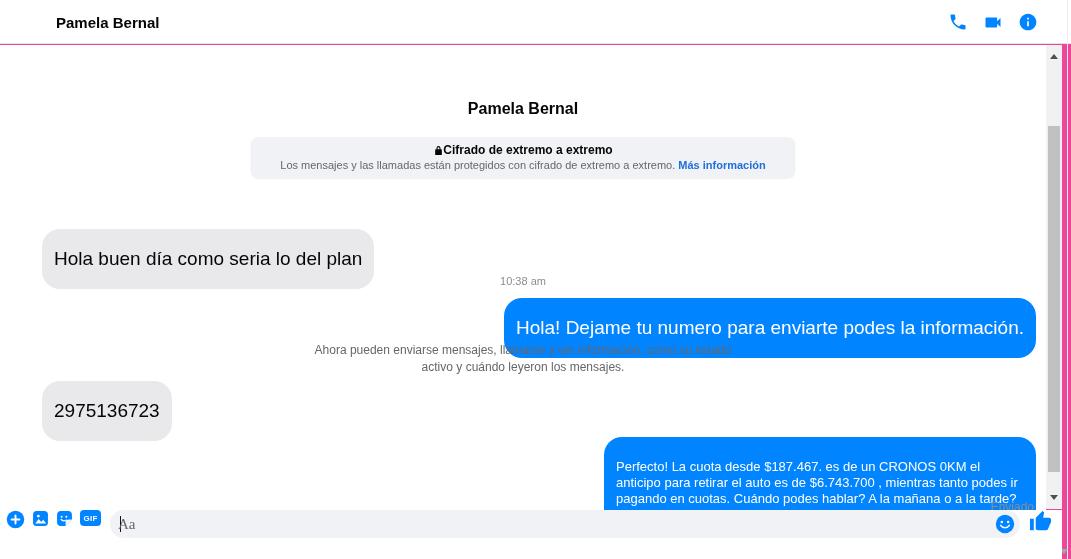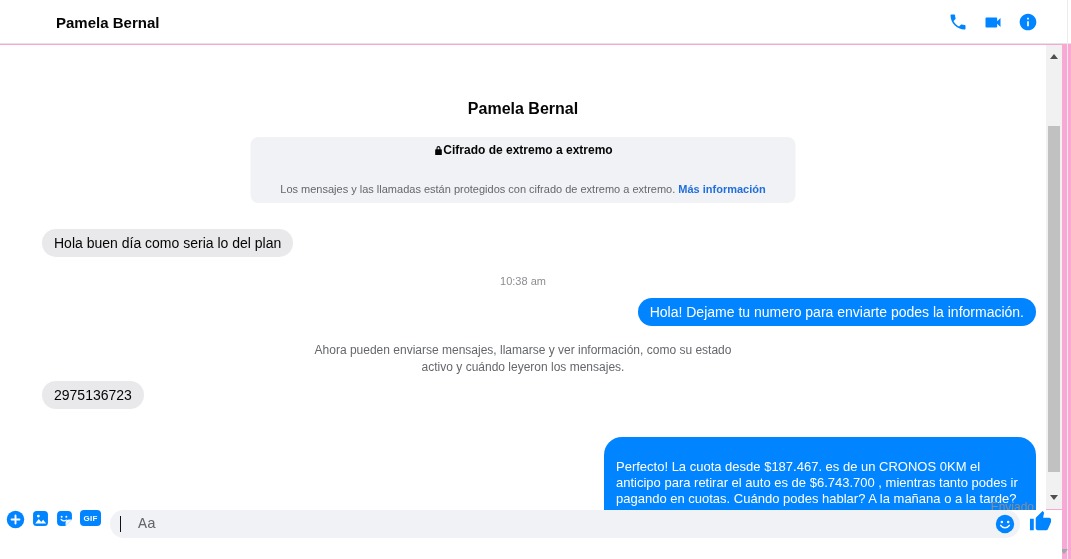--- a/index.html
+++ b/index.html
@@ -1,18 +1,18 @@
 <!DOCTYPE html>
 <html><head>
 <meta charset="utf-8">
 <style>
   * { margin:0; padding:0; box-sizing:border-box; }
   html,body { width:1071px; height:559px; overflow:hidden; background:#fff;
     font-family:"Liberation Sans","DejaVu Sans",sans-serif; }
-  .app { position:relative; width:1071px; height:559px; background:#f9a8d4; }
+  .app { position:relative; width:1071px; height:559px; background:#ec4899; }
 
   
   .header { position:absolute; top:0; left:0; width:1071px; height:44px;
     background:#fff; border-bottom:1px solid #e4e4e4; }
   .header-left { position:absolute; left:10px; top:0; height:44px; display:flex;
     align-items:center; gap:9px; padding:0 6px; border-radius:6px; cursor:pointer; }
   .h-avatar { width:31px; height:31px; border-radius:50%; }
   .avatar-img { background:
       radial-gradient(circle at 28% 22%, #756155 0 11%, rgba(0,0,0,0) 12%),
       radial-gradient(circle at 62% 38%, #93altered 0 0, rgba(0,0,0,0) 0),
@@ -31,29 +31,29 @@
   .chat { position:absolute; top:45px; left:0; width:1046px; height:465px; background:#fff; }
   .center { position:absolute; left:50%; transform:translateX(-50%); }
 
   .profile-avatar { width:48px; height:48px; border-radius:50%; top:2px; }
   .profile-name { top:55px; font-size:16px; font-weight:600; color:#050505; white-space:nowrap; }
 
   .enc-box { top:92px; width:545px; background:#f0f2f5; border-radius:8px;
     padding:6px 10px; text-align:center; }
   .enc-title { font-size:12px; font-weight:600; color:#050505; line-height:15px;
     display:flex; align-items:center; justify-content:center; }
-  .enc-body { font-size:11px; color:#65676b; line-height:15px; white-space:nowrap;margin-top:24px; }
+  .enc-body { font-size:11px; color:#65676b; line-height:15px; white-space:nowrap; }
   .enc-link { color:#216fdb; font-weight:600; cursor:pointer; }
 
   .ts { position:absolute; left:0; width:100%; text-align:center; font-size:11px;
     color:#8a8d91; }
 
   .row-in { position:absolute; left:10px; display:flex; align-items:flex-end; gap:8px; }
   .msg-avatar { width:24px; height:24px; border-radius:50%; flex:0 0 auto; }
-  .bubble { font-size:14px; line-height:18px; padding:5px 12px; border-radius:18px;
+  .bubble { font-size:19px; line-height:18px; padding:21px 12px; border-radius:18px;
     max-width:560px; }
   .bubble.in { background:#e9e9eb; color:#050505; }
   .bubble.out { background:#0084ff; color:#fff; }
   .out-wrap { position:absolute; right:10px; display:flex; flex-direction:column;
     align-items:flex-end; }
   .system { position:absolute; left:50%; transform:translateX(-50%); width:430px;
     text-align:center; font-size:12px; line-height:17px; color:#65676b; }
   .seen-avatar { position:absolute; right:4px; width:14px; height:14px; border-radius:50%; }
   .bubble.big { width:432px; font-size:13px; line-height:16px; padding:22px 12px; }
   .status { position:absolute; right:12px; font-size:12px; color:#8a8d91; }
@@ -77,23 +77,23 @@
   .composer { position:absolute; top:510px; left:0; width:1062px; height:49px;
     background:#fff; display:flex; align-items:flex-start; padding-left:6px; }
   .c-icon { flex:0 0 auto; display:flex; align-items:center; justify-content:center;
     cursor:pointer; margin-right:7px; }
   .gif-badge { width:21px; height:16px; background:#0084ff; border-radius:4px;
     color:#fff; font-size:8px; font-weight:bold; display:flex; align-items:center;
     justify-content:center; letter-spacing:0.2px; }
   .input-pill { position:relative; flex:1 1 auto; height:28px; background:#f0f2f5;
     border-radius:14px; margin-left:2px; }
   .caret { position:absolute; left:10px; top:6px; width:1px; height:16px; background:#111; }
-  .input-pill input { position:absolute; left:28px; top:0; width:calc(100% - 48px);
+  .input-pill input { position:absolute; left:8px; top:0; width:calc(100% - 48px);
     height:28px; border:none; outline:none; background:transparent; font-size:15px;
-    color:#050505; font-family:Liberation Mono, monospace; }
+    color:#050505; font-family:Liberation Serif, serif; }
   .input-pill input::placeholder { color:#65676b; opacity:1; }
   .emoji-btn { position:absolute; right:5px; top:4px; width:20px; height:20px; cursor:pointer; }
   .like-btn { margin-left:9px; margin-right:10px; cursor:pointer; display:flex; }
 </style>
 </head>
 <body>
 
 <div class="app">
 
   <div class="header">

